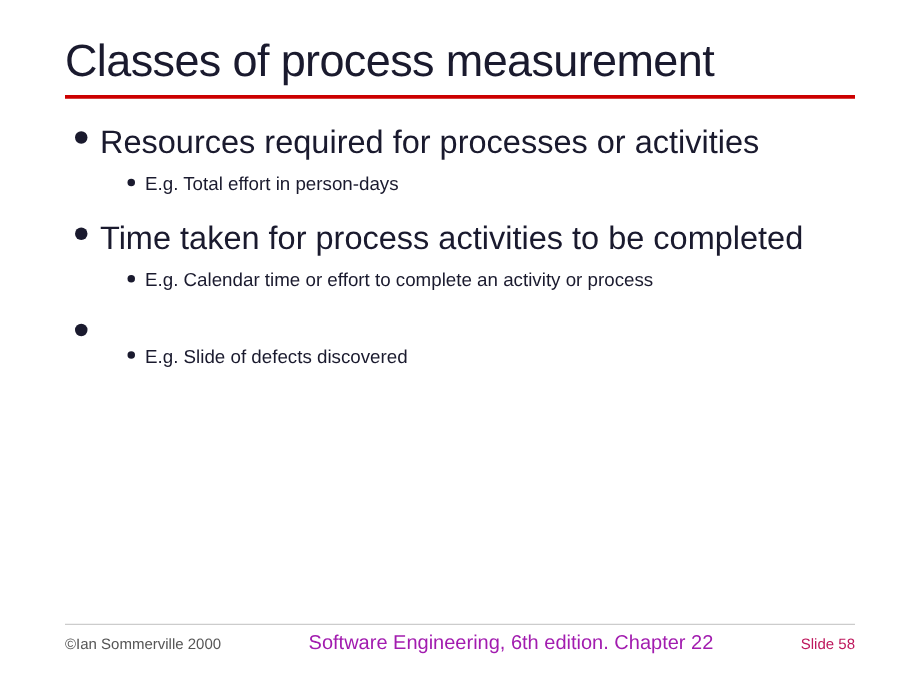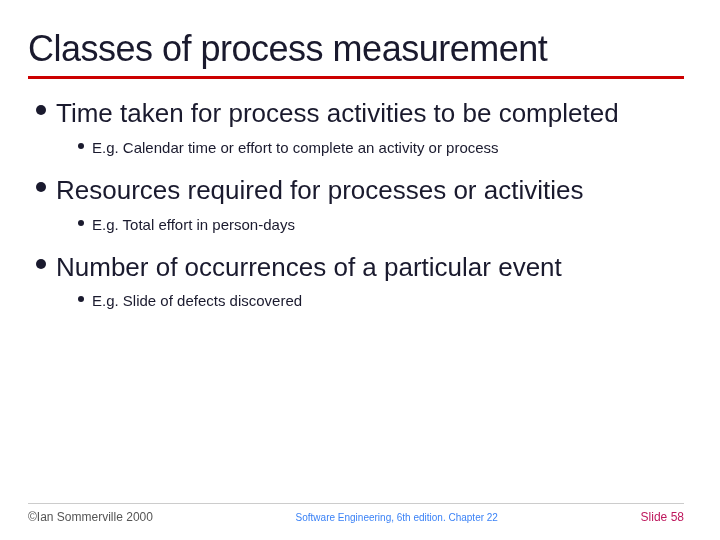--- a/index.html
+++ b/index.html
@@ -13,21 +13,21 @@
       height: 540px;
       background: #ffffff;
       font-family: 'Times New Roman', Times, serif;
       overflow: hidden;
     }
 
     .slide {
       width: 720px;
       height: 540px;
       background: #ffffff;
-      padding: 28px 36px 16px 28px;
+      padding: 28px 36px 16px 52px;
       display: flex;
       flex-direction: column;
       border-radius: 31px;
     }
 
     .title-area {
       border-bottom: 3px solid #cc0000;
       padding-bottom: 6px;
       margin-bottom: 18px;
     }
@@ -117,22 +117,22 @@
       gap: 40px;
     }
 
     .footer-left {
       font-size: 12px;
       color: #555555;
       font-family: Arial, Helvetica, sans-serif;
     }
 
     .footer-center {
-      font-size: 10px;
-      color: #3b82f6;
+      font-size: 16px;
+      color: #a21caf;
       font-family: Arial, Helvetica, sans-serif;
     }
 
     .footer-right {
       font-size: 12px;
       color: #be185d;
       font-family: Arial, Helvetica, sans-serif;
     }
   </style>
 </head>
@@ -141,47 +141,46 @@
 <div class="slide">
   <div class="title-area">
     <h1 class="slide-title">Classes of process measurement</h1>
   </div>
 
   <div class="content-area">
 
     <div class="bullet-item">
       <div class="bullet-main">
         <div class="bullet-dot"></div>
+        <span class="bullet-text">Resources required for processes or activities</span>
+      </div>
+      <div class="sub-bullets">
+        <div class="sub-bullet">
+          <div class="sub-dot"></div>
+          <span class="sub-text">E.g. Total effort in person-days</span>
+        </div>
+      </div>
+    </div>
+
+    <div class="bullet-item">
+      <div class="bullet-main">
+        <div class="bullet-dot"></div>
         <span class="bullet-text">Time taken for process activities to be completed</span>
       </div>
       <div class="sub-bullets">
         <div class="sub-bullet">
           <div class="sub-dot"></div>
           <span class="sub-text">E.g. Calendar time or effort to complete an activity or process</span>
         </div>
       </div>
     </div>
 
     <div class="bullet-item">
       <div class="bullet-main">
         <div class="bullet-dot"></div>
-        <span class="bullet-text">Resources required for processes or activities</span>
-      </div>
-      <div class="sub-bullets">
-        <div class="sub-bullet">
-          <div class="sub-dot"></div>
-          <span class="sub-text">E.g. Total effort in person-days</span>
-        </div>
-      </div>
-    </div>
-
-    <div class="bullet-item">
-      <div class="bullet-main">
-        <div class="bullet-dot"></div>
-        <span class="bullet-text">Number of occurrences of a particular event</span>
       </div>
       <div class="sub-bullets">
         <div class="sub-bullet">
           <div class="sub-dot"></div>
           <span class="sub-text">E.g. Slide of defects discovered</span>
         </div>
       </div>
     </div>
 
   </div>

